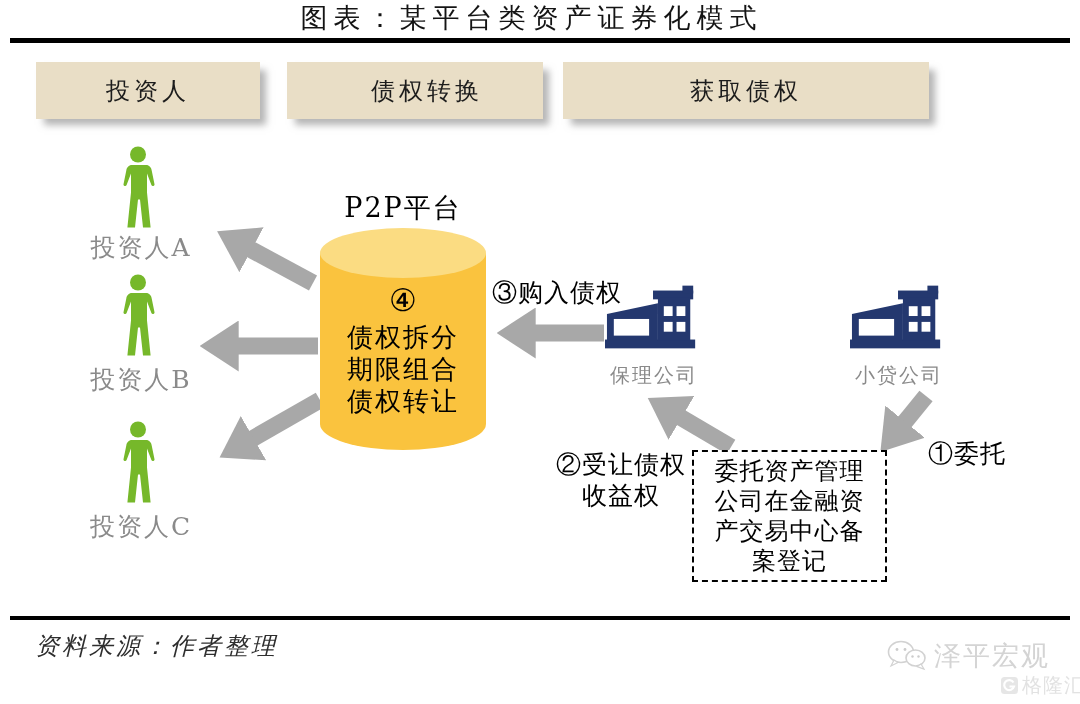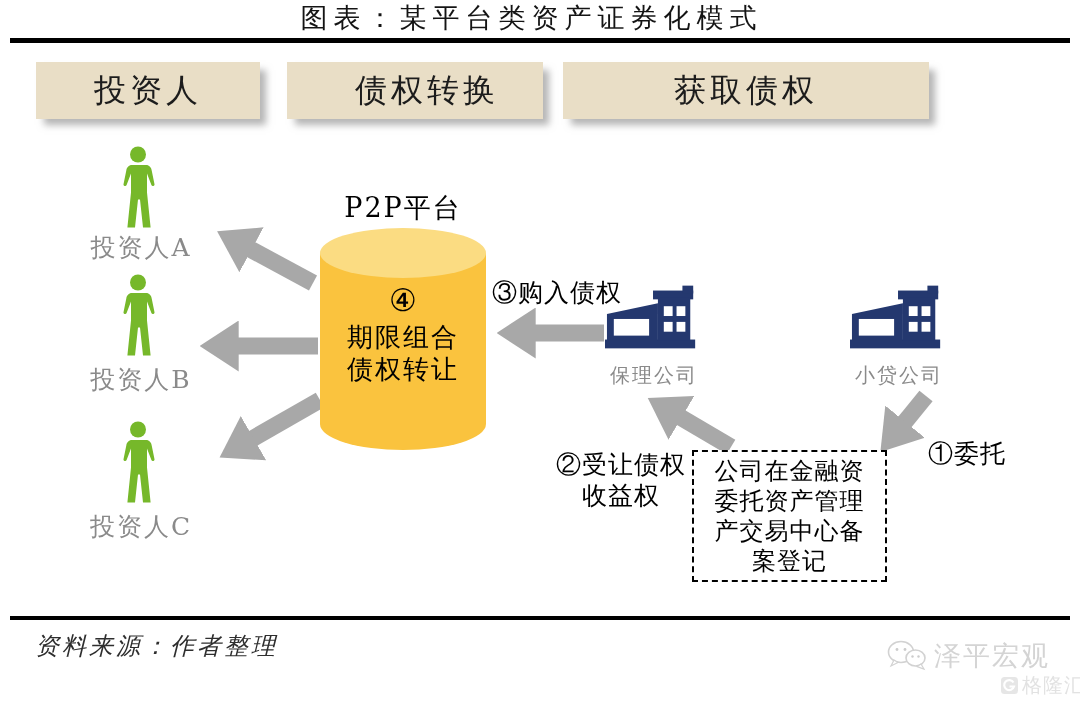--- a/index.html
+++ b/index.html
@@ -24,21 +24,21 @@
   }
   .rule { background: #000; }
   .rule-top    { left: 10px; top: 38px;  width: 1060px; height: 5px; }
   .rule-bottom { left: 10px; top: 616px; width: 1060px; height: 4px; }
 
   .hdr {
     top: 62px; height: 57px;
     background: #E9DEC6;
     box-shadow: 7px 7px 7px -1px rgba(120,120,120,0.55);
     display: flex; align-items: center; justify-content: center;
-    font-size: 32px; letter-spacing: 4px; color: #1c1c1c;
+    font-size: 24px; letter-spacing: 4px; color: #1c1c1c;
   }
   .hdr-1 { left: 36px;  width: 224px; }
   .hdr-2 { left: 287px; width: 256px; padding-left: 24px; }
   .hdr-3 { left: 563px; width: 366px; }
 
   .person { width: 40px; height: 84px; }
   .person-a { left: 118px; top: 146px; }
   .person-b { left: 118px; top: 274px; }
   .person-c { left: 118px; top: 421px; }
 
@@ -172,20 +172,21 @@
   <div class="abs inv-label inv-b">投资人B</div>
   <div class="abs inv-label inv-c">投资人C</div>
 
   <div class="abs platform-name">P2P平台</div>
   <svg class="abs cylinder" viewBox="0 0 166 226" xmlns="http://www.w3.org/2000/svg">
     <path d="M0,27 V198 A83,26 0 0 0 166,198 V27 Z" fill="#FAC33E"></path>
     <ellipse cx="83" cy="27" rx="83" ry="25" fill="#FBDC82"></ellipse>
   </svg>
   <div class="abs cyl-text">
     <div class="cyl-badge">④</div>
+    <div class="cyl-line">债权拆分</div>
     <div class="cyl-line">期限组合</div>
     <div class="cyl-line">债权转让</div>
   </div>
 
   <div class="abs step2">
     <div>②受让债权</div>
     <div>收益权</div>
   </div>
   <div class="abs step-label step3">③购入债权</div>
   <div class="abs step-label step1">①委托</div>
@@ -219,22 +220,22 @@
       <rect x="60" y="21" width="9" height="10"></rect>
       <rect x="73" y="21" width="9" height="10"></rect>
       <rect x="60" y="37" width="9" height="10"></rect>
       <rect x="73" y="37" width="9" height="10"></rect>
     </g>
   </svg>
   <div class="abs co-label co-factoring">保理公司</div>
   <div class="abs co-label co-smallloan">小贷公司</div>
 
   <div class="abs regbox">
+    <div>委托资产管理</div>
     <div>公司在金融资</div>
-    <div>委托资产管理</div>
     <div>产交易中心备</div>
     <div>案登记</div>
   </div>
 
   <div class="abs rule rule-bottom"></div>
   <div class="abs footer-source">资料来源：作者整理</div>
 
   <div class="abs wm-zeping">
     <svg width="42" height="34" viewBox="0 0 42 34" xmlns="http://www.w3.org/2000/svg">
       <ellipse cx="15" cy="13" rx="12.5" ry="10.5" fill="#ffffff" stroke="#d2d2d2" stroke-width="1.6"></ellipse>

